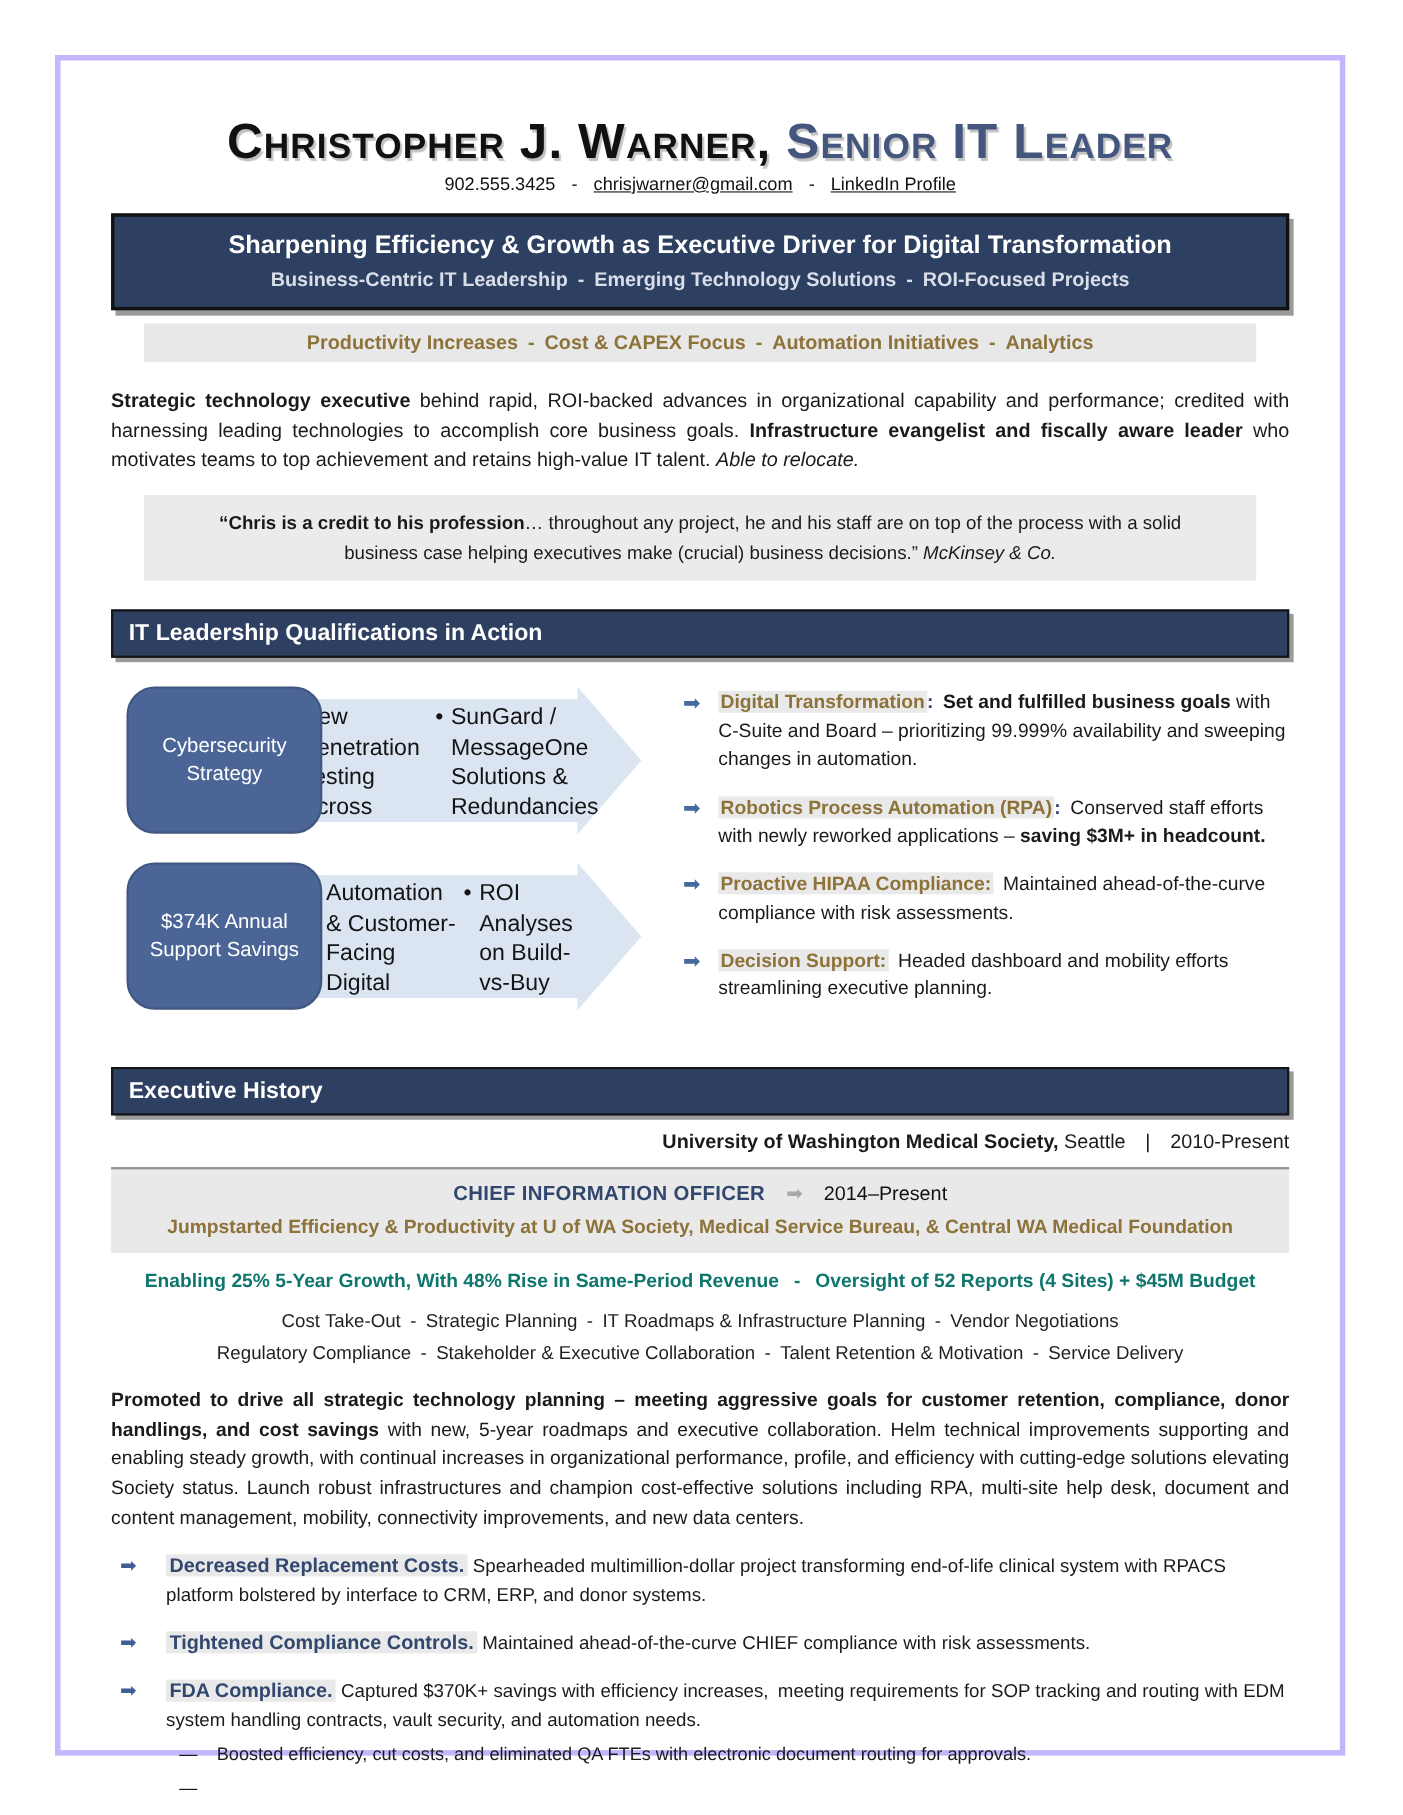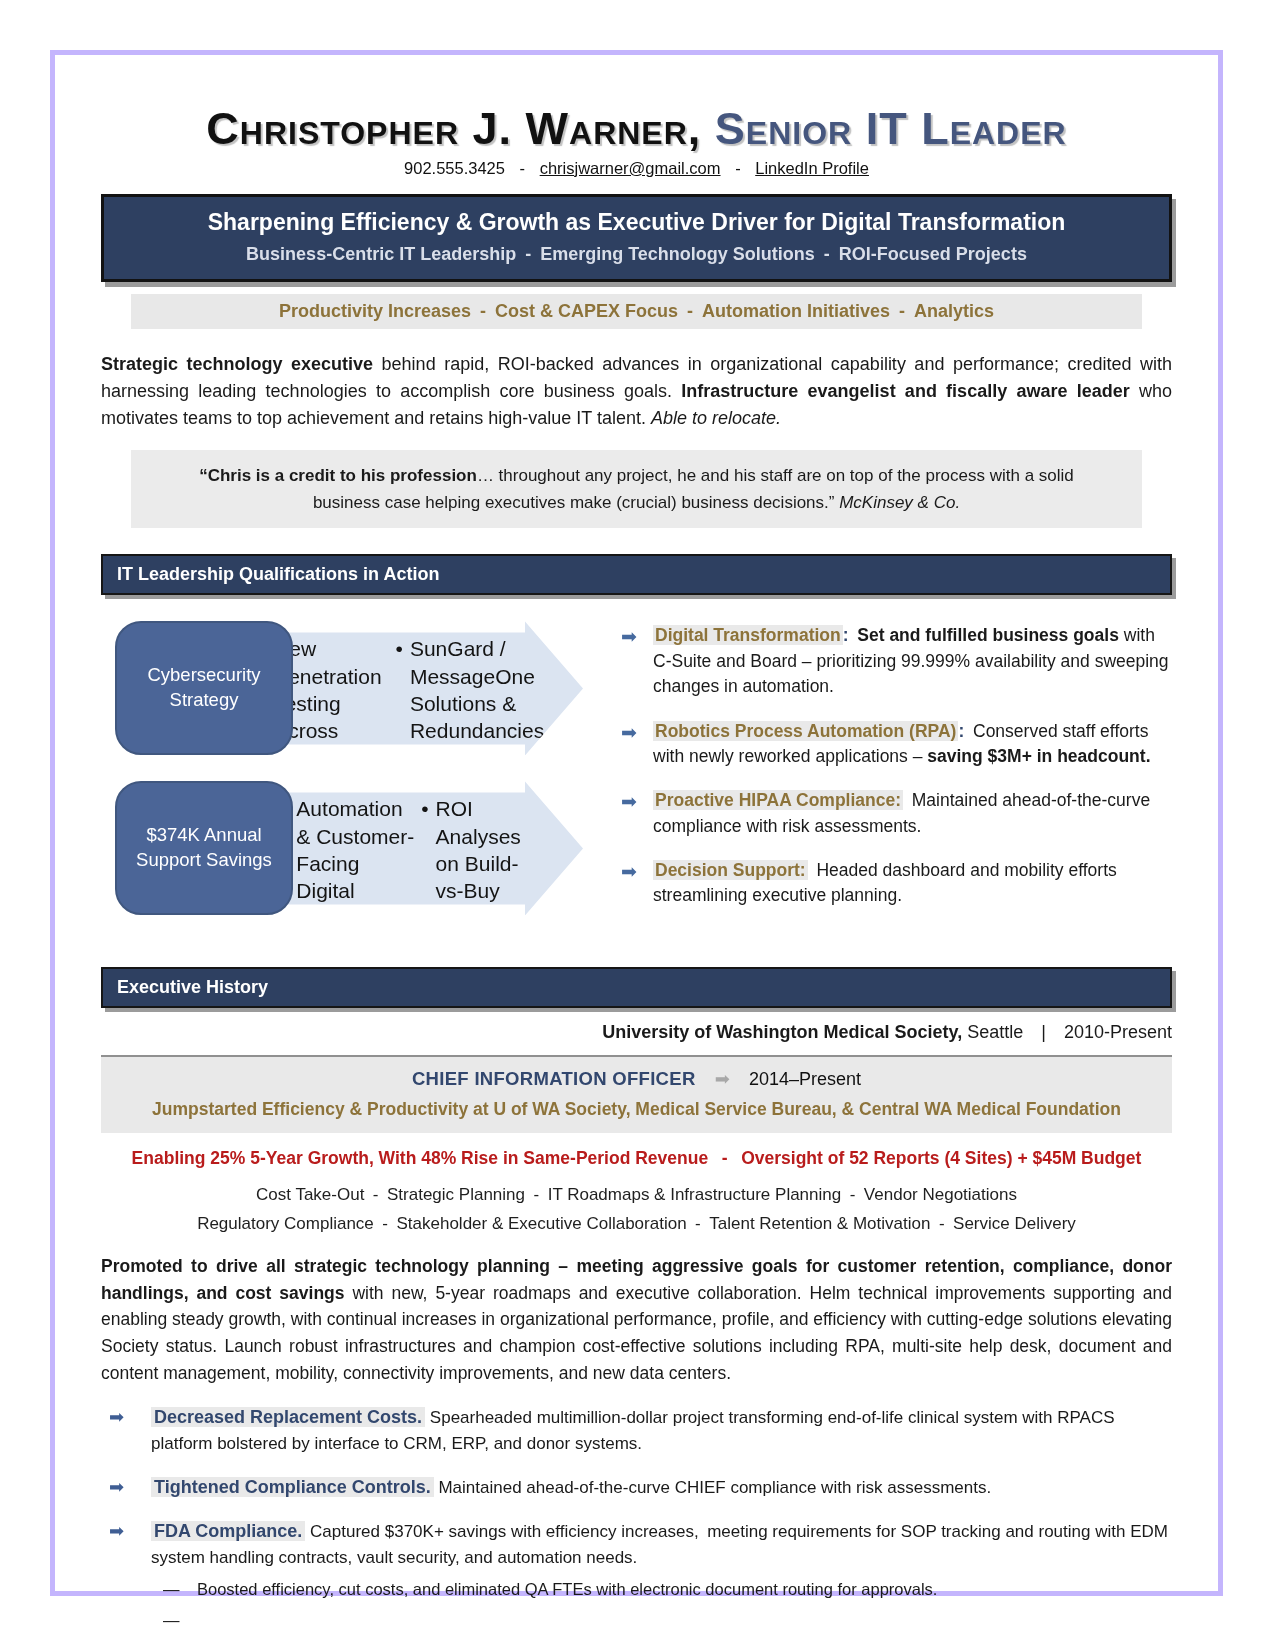--- a/index.html
+++ b/index.html
@@ -25,21 +25,21 @@
 
   .keywords{margin:12px 30px 0 30px;background:#e8e8e8;text-align:center;
     padding:7px 0;font-size:18px;font-weight:bold;color:#8d733a;}
 
   .summary{margin-top:22px;font-size:18px;line-height:1.5;text-align:justify;}
 
   .quote{margin:16px 30px 0 30px;background:#ebebeb;padding:12px 40px;
     font-size:17px;line-height:1.6;text-align:center;}
 
   .section-bar{margin-top:26px;background:#2e4061;border:2px solid #161616;
-    box-shadow:4px 4px 0 #9b9b9b;padding:8px 14px;font-size:18px;font-weight:bold;color:#ffffff;}
+    box-shadow:4px 4px 0 #9b9b9b;padding:8px 14px;font-size:21px;font-weight:bold;color:#ffffff;}
 
   
   .quals{display:flex;margin-top:26px;gap:38px;padding-left:14px;}
   .quals-left{width:468px;flex:none;}
   .qrow{position:relative;height:134px;margin-bottom:26px;}
   .qarrowshape{position:absolute;left:150px;right:0;top:0;bottom:0;background:#dbe4f1;
     clip-path:polygon(0 11px,calc(100% - 58px) 11px,calc(100% - 58px) 0,100% 50%,
       calc(100% - 58px) 100%,calc(100% - 58px) calc(100% - 11px),0 calc(100% - 11px));
     display:flex;flex-direction:row;justify-content:center;gap:7px;
     padding:14px 66px 14px 22px;box-sizing:border-box;font-size:21px;line-height:1.3;color:#141414;}
@@ -61,21 +61,21 @@
 
   
   .employer{text-align:right;font-size:18px;margin-top:14px;}
   .ciobox{margin-top:12px;background:#e9e9e9;border-top:2px solid #909090;
     text-align:center;padding:11px 10px 13px 10px;}
   .roleline{font-size:18.5px;}
   .role{font-weight:bold;color:#32476e;letter-spacing:.3px;}
   .rolearrow{color:#a8a8a8;margin:0 14px;font-size:18px;}
   .roledates{font-size:18px;color:#111;}
   .tagline{margin-top:9px;font-size:17.5px;font-weight:bold;color:#8d733a;}
-  .metrics{margin-top:15px;text-align:center;font-size:17.5px;font-weight:bold;color:#b91c1c;}
+  .metrics{margin-top:15px;text-align:center;font-size:17.5px;font-weight:bold;color:#0f766e;}
   .skills{margin-top:12px;text-align:center;font-size:17px;line-height:1.7;color:#1f1f1f;}
   .histpara{margin-top:14px;font-size:17.5px;line-height:1.52;text-align:justify;}
   .achv{margin-top:18px;}
   .aitem{display:flex;margin-bottom:17px;font-size:17px;line-height:1.5;}
   .aitem .aarrow{flex:none;width:50px;padding-left:8px;box-sizing:border-box;color:#3f5e94;font-size:18px;}
   .aitem .ahead{font-weight:bold;font-size:18px;color:#32476e;background:#e9e9e9;padding:0 3px;}
   .subs{margin-top:7px;}
   .subitem{display:flex;margin-top:6px;font-size:16.5px;}
   .subitem .dash{flex:none;width:46px;padding-left:12px;box-sizing:border-box;}
 </style>

